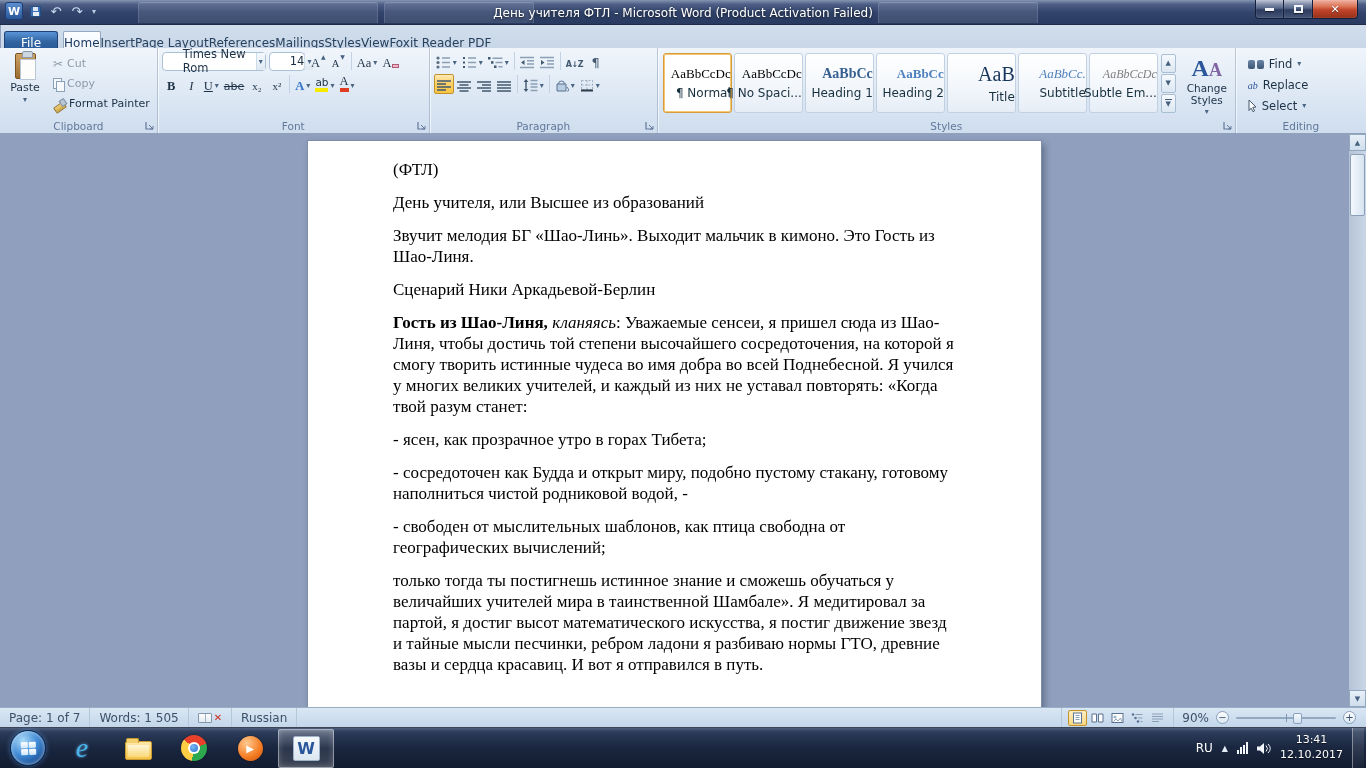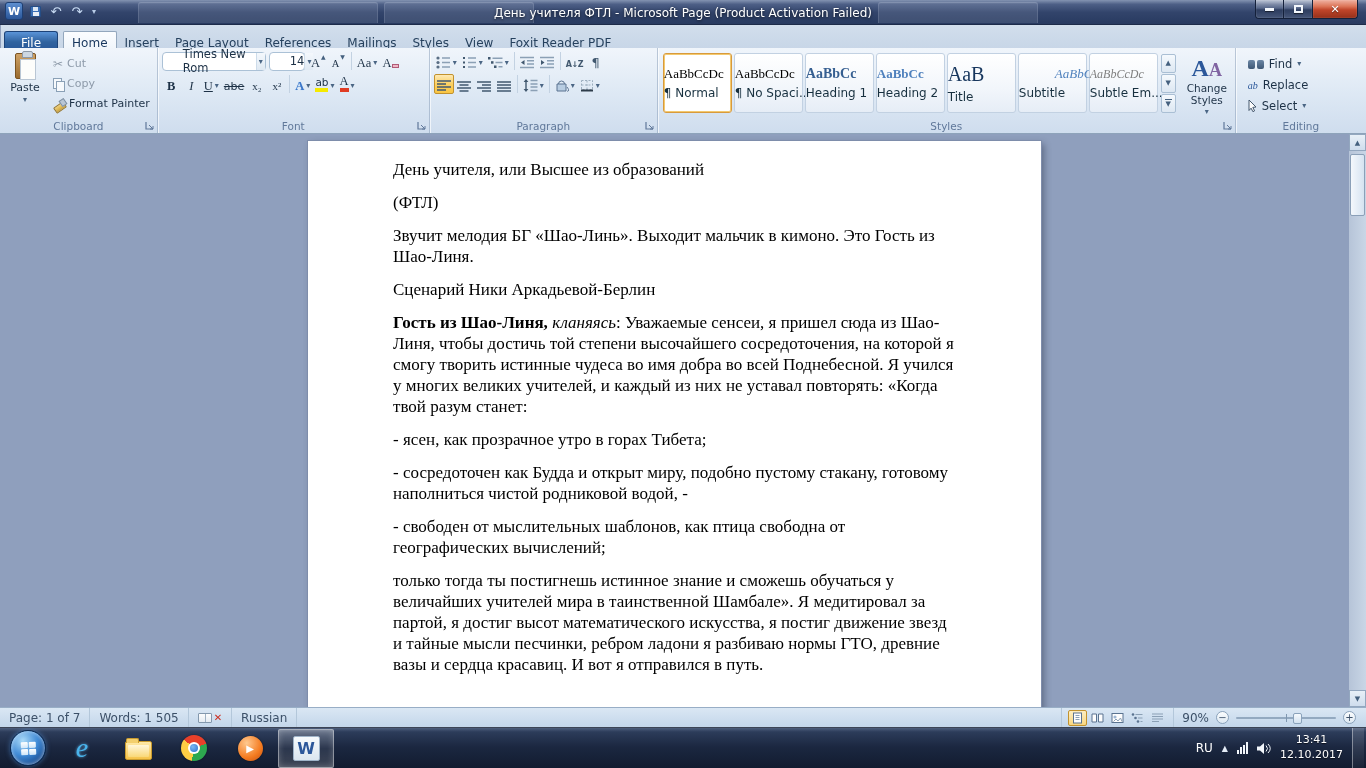--- a/index.html
+++ b/index.html
@@ -33,21 +33,21 @@
 .wc.min{width:29px;border-radius:0 0 0 4px;}
 .wc.max{width:28px;border-left:none;border-right:none;}
 .wc.close{width:46px;border-radius:0 0 4px 0;color:#fff;font-size:11px;
   background:linear-gradient(#f0b2a2 0%,#dc7558 35%,#c0452a 55%,#96301a 100%);text-shadow:0 1px 1px rgba(0,0,0,.5);}
 .min-glyph{width:9px;height:3px;background:#f2f6fb;box-shadow:0 1px 1px rgba(0,0,0,.5);}
 .max-glyph{width:9px;height:8px;border:2px solid #f2f6fb;box-shadow:0 1px 1px rgba(0,0,0,.5);}
 
 
 .tabstrip{position:absolute;left:1px;top:25px;right:0;height:35px;display:flex;align-items:center;
   background:linear-gradient(#d2deec,#c2d2e5);}
-.rtab{padding:4px 8px 4px;font-size:12px;color:#26415e;white-space:nowrap;cursor:default;}
+.rtab{padding:4px 0 4px;font-size:12px;color:#26415e;white-space:nowrap;cursor:default;}
 .rtab.file{background:linear-gradient(#5a94d8,#30639f 45%,#245195);color:#fff;
   border:1px solid #1c4379;border-bottom:none;border-radius:3px 3px 0 0;margin:0 5px 0 3px;padding:4px 16px;}
 .rtab.active{background:linear-gradient(#fbfdff,#edf3fa);border:1px solid #93a7bd;border-bottom:1px solid #edf3fa;
   border-radius:2px 2px 0 0;color:#17365d;}
 
 
 .ribbon{position:absolute;left:0;top:48px;right:0;height:86px;display:flex;
   background:linear-gradient(#f0f5fb,#dde8f4 55%,#cfddee);border-bottom:1px solid #8ea3ba;}
 .rgroup{position:relative;display:flex;flex-direction:column;border-right:1px solid rgba(140,160,185,.55);
   box-shadow:1px 0 0 rgba(255,255,255,.65);}
@@ -98,21 +98,21 @@
 
 
 .pic{display:flex;align-items:center;justify-content:center;}
 .sort-l{font-size:8px;font-weight:bold;letter-spacing:-.5px;color:#41586f;}
 .pilcrow-l{font-size:13px;color:#41586f;}
 
 
 .styles-wrap{display:flex;align-items:flex-start;height:100%;padding-top:1px;}
 .styles-gallery{display:flex;}
 .style-card{width:69px;height:60px;margin:1px;background:linear-gradient(#ffffff,#f2f6fb 60%,#e6edf6);
-  border:1px solid #c2d1e2;border-radius:3px;display:flex;flex-direction:column;align-items:flex-start;justify-content:center;gap:4px;}
+  border:1px solid #c2d1e2;border-radius:3px;display:flex;flex-direction:column;align-items:flex-end;justify-content:center;gap:4px;}
 .style-card.selected{border:1px solid #d89a3c;box-shadow:inset 0 0 0 1px #f3c96f;background:#fff;}
 .sc-preview{font-family:"Liberation Serif","DejaVu Serif",serif;white-space:nowrap;}
 .sc-preview.normal{font-size:13px;color:#000;}
 .sc-preview.heading1{font-size:14px;font-weight:bold;color:#365f91;}
 .sc-preview.heading2{font-size:13px;font-weight:bold;color:#4f81bd;}
 .sc-preview.title{font-size:20px;color:#17365d;}
 .sc-preview.subtitle{font-size:13px;font-style:italic;color:#4f81bd;margin-left:36px;}
 .sc-preview.subtle{font-size:12px;font-style:italic;color:#7f7f7f;}
 .sc-name{font-size:12px;color:#17303f;white-space:nowrap;}
 .gal-scroll{width:15px;display:flex;flex-direction:column;gap:1px;margin:2px 3px 0 2px;}
@@ -212,21 +212,21 @@
     <div class="ghost g3"></div>
     <div class="qat">
       <span class="word-tile">W</span>
       <span class="qat-btn">
           <span class="floppy"></span>
         </span>
       <span class="qat-btn">↶</span>
       <span class="qat-btn">↷</span>
       <span class="qat-btn qat-caret">▾</span>
     </div>
-    <div class="title-text">День учителя ФТЛ - Microsoft Page (Product Activation Failed)</div>
+    <div class="title-text">День учителя ФТЛ - Microsoft Word (Product Activation Failed)</div>
     <div class="win-controls">
       <div class="wc min">
           <span class="min-glyph"></span>
         </div>
       <div class="wc max">
           <span class="max-glyph"></span>
         </div>
       <div class="wc close">✕</div>
     </div>
   </div>
@@ -570,22 +570,22 @@
           </div>
         </div>
       </div>
       <div class="rg-label">Editing</div>
     </div>
   </div>
 
   <div class="docarea">
     <div class="page">
       <div class="doc-content" id="doc-content">
+          <p class="doc-para"><span>(ФТЛ)</span></p>
           <p class="doc-para"><span>День учителя, или Высшее из образований</span></p>
-          <p class="doc-para"><span>(ФТЛ)</span></p>
           <p class="doc-para"><span>Звучит мелодия БГ «Шао-Линь». Выходит мальчик в кимоно. Это Гость из Шао-Линя.</span></p>
           <p class="doc-para"><span>Сценарий Ники Аркадьевой-Берлин</span></p>
           <p class="doc-para"><span class="b">Гость из Шао-Линя, </span><span class="i">кланяясь</span><span>: Уважаемые сенсеи, я пришел сюда из Шао-Линя, чтобы достичь той степени высочайшего сосредоточения, на которой я смогу творить истинные чудеса во имя добра во всей Поднебесной. Я учился у многих великих учителей, и каждый из них не уставал повторять: «Когда твой разум станет:</span></p>
           <p class="doc-para"><span>- ясен, как прозрачное утро в горах Тибета;</span></p>
           <p class="doc-para"><span>- сосредоточен как Будда и открыт миру, подобно пустому стакану, готовому наполниться чистой родниковой водой, -</span></p>
           <p class="doc-para"><span>- свободен от мыслительных шаблонов, как птица свободна от географических вычислений;</span></p>
           <p class="doc-para"><span>только тогда ты постигнешь истинное знание и сможешь обучаться у величайших учителей мира в таинственной Шамбале». Я медитировал за партой, я достиг высот математического искусства, я постиг движение звезд и тайные мысли песчинки, ребром ладони я разбиваю нормы ГТО, древние вазы и сердца красавиц. И вот я отправился в путь.</span></p>
         </div>
     </div>
     <div class="vscroll">

